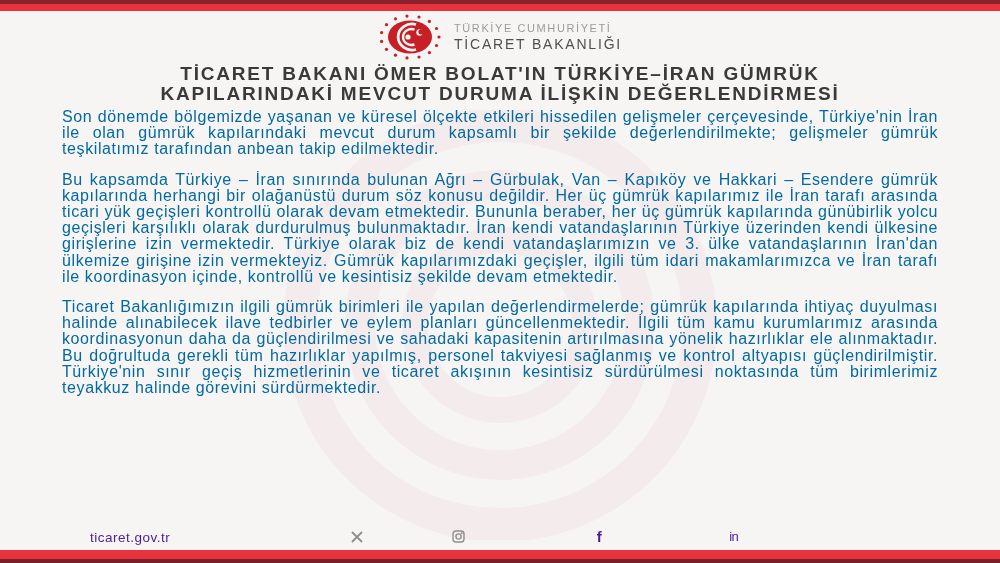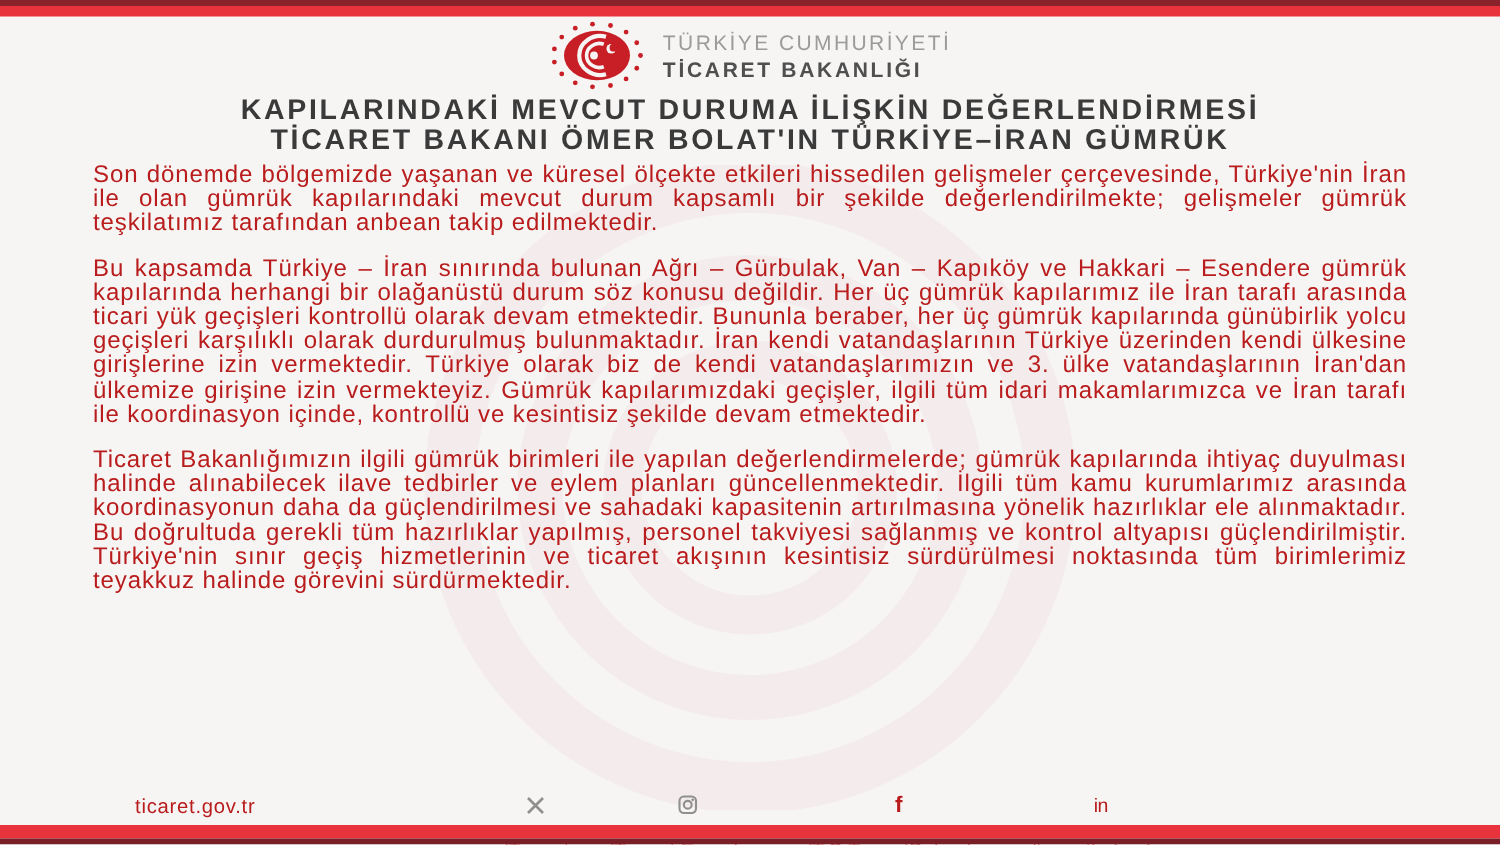--- a/index.html
+++ b/index.html
@@ -10,37 +10,37 @@
   .topbar{position:absolute;top:0;left:0;right:0;height:11px;}
   .topbar .stripe-dark{height:4px;background:#8a222c;}
   .topbar .stripe-bright{height:7px;background:#e8333d;}
   .bottombar{position:absolute;bottom:0;left:0;right:0;height:13px;}
   .bottombar .stripe-bright{height:9px;background:#e8333d;}
   .bottombar .stripe-dark{height:4px;background:#7a1f28;}
 
   
   .brand{position:absolute;top:11px;left:0;right:0;height:52px;display:flex;align-items:center;justify-content:center;gap:12px;}
   .brand-text{display:flex;flex-direction:column;justify-content:center;}
-  .brand-top{font-size:14px;color:#9b9b9b;letter-spacing:1.6px;}
-  .brand-bottom{font-size:14px;color:#4f4f4f;font-weight:700;letter-spacing:1.8px;margin-top:2px;}
+  .brand-top{font-size:11px;color:#9b9b9b;letter-spacing:1.6px;}
+  .brand-bottom{font-size:14px;color:#4f4f4f;font-weight:400;letter-spacing:1.8px;margin-top:2px;}
 
   
   .title{position:absolute;top:64px;left:30px;right:30px;text-align:center;color:#3a3a3a;
          font-weight:700;font-size:19px;line-height:20px;letter-spacing:1.8px;}
 
   
-  .content{position:absolute;top:109px;left:62px;right:62px;color:#b91c1c;
+  .content{position:absolute;top:109px;left:62px;right:62px;color:#0369a1;
            font-size:16px;line-height:16.2px;letter-spacing:0.6px;text-align:justify;}
   .content p{margin:0 0 14px 0;}
 
   
   .watermark{position:absolute;left:180px;top:110px;pointer-events:none;}
 
   
-  .footer{position:absolute;left:0;right:10px;bottom:13px;height:24px;color:#b91c1c;font-size:13.5px;}
+  .footer{position:absolute;left:0;right:10px;bottom:13px;height:24px;color:#4c1d95;font-size:13.5px;}
   .site{position:absolute;left:90px;top:4px;letter-spacing:0.5px;}
   .social{position:absolute;left:335px;top:4px;display:flex;gap:26px;align-items:center;}
   .social-item{display:flex;align-items:center;gap:16px;white-space:nowrap;flex-direction:column;}
   .glyph-f{font-weight:700;font-size:15px;line-height:13px;}
   .glyph-in{font-weight:400;font-size:13px;line-height:13px;letter-spacing:-0.5px;}
 </style>
 </head>
 <body>
 
 <div class="poster">
@@ -84,22 +84,22 @@
       <circle cx="41.5" cy="19.5" r="3.2" fill="#f6f5f4"></circle>
       <circle cx="43" cy="18.8" r="2.6" fill="#c81e25"></circle>
     </svg>
     <div class="brand-text">
       <div class="brand-top">TÜRKİYE CUMHURİYETİ</div>
       <div class="brand-bottom">TİCARET BAKANLIĞI</div>
     </div>
   </div>
 
   <div class="title">
+    <div>TİCARET BAKANI ÖMER BOLAT'IN TÜRKİYE–İRAN GÜMRÜK</div>
     <div>KAPILARINDAKİ MEVCUT DURUMA İLİŞKİN DEĞERLENDİRMESİ</div>
-    <div>TİCARET BAKANI ÖMER BOLAT'IN TÜRKİYE–İRAN GÜMRÜK</div>
   </div>
 
   <div class="content">
     <p>Son dönemde bölgemizde yaşanan ve küresel ölçekte etkileri hissedilen gelişmeler çerçevesinde, Türkiye'nin İran ile olan gümrük kapılarındaki mevcut durum kapsamlı bir şekilde değerlendirilmekte; gelişmeler gümrük teşkilatımız tarafından anbean takip edilmektedir.</p>
     <p>Bu kapsamda Türkiye – İran sınırında bulunan Ağrı – Gürbulak, Van – Kapıköy ve Hakkari – Esendere gümrük kapılarında herhangi bir olağanüstü durum söz konusu değildir. Her üç gümrük kapılarımız ile İran tarafı arasında ticari yük geçişleri kontrollü olarak devam etmektedir. Bununla beraber, her üç gümrük kapılarında günübirlik yolcu geçişleri karşılıklı olarak durdurulmuş bulunmaktadır. İran kendi vatandaşlarının Türkiye üzerinden kendi ülkesine girişlerine izin vermektedir. Türkiye olarak biz de kendi vatandaşlarımızın ve 3. ülke vatandaşlarının İran'dan ülkemize girişine izin vermekteyiz. Gümrük kapılarımızdaki geçişler, ilgili tüm idari makamlarımızca ve İran tarafı ile koordinasyon içinde, kontrollü ve kesintisiz şekilde devam etmektedir.</p>
     <p>Ticaret Bakanlığımızın ilgili gümrük birimleri ile yapılan değerlendirmelerde; gümrük kapılarında ihtiyaç duyulması halinde alınabilecek ilave tedbirler ve eylem planları güncellenmektedir. İlgili tüm kamu kurumlarımız arasında koordinasyonun daha da güçlendirilmesi ve sahadaki kapasitenin artırılmasına yönelik hazırlıklar ele alınmaktadır. Bu doğrultuda gerekli tüm hazırlıklar yapılmış, personel takviyesi sağlanmış ve kontrol altyapısı güçlendirilmiştir. Türkiye'nin sınır geçiş hizmetlerinin ve ticaret akışının kesintisiz sürdürülmesi noktasında tüm birimlerimiz teyakkuz halinde görevini sürdürmektedir.</p>
   </div>
 
   <div class="footer">
     <span class="site">ticaret.gov.tr</span>

